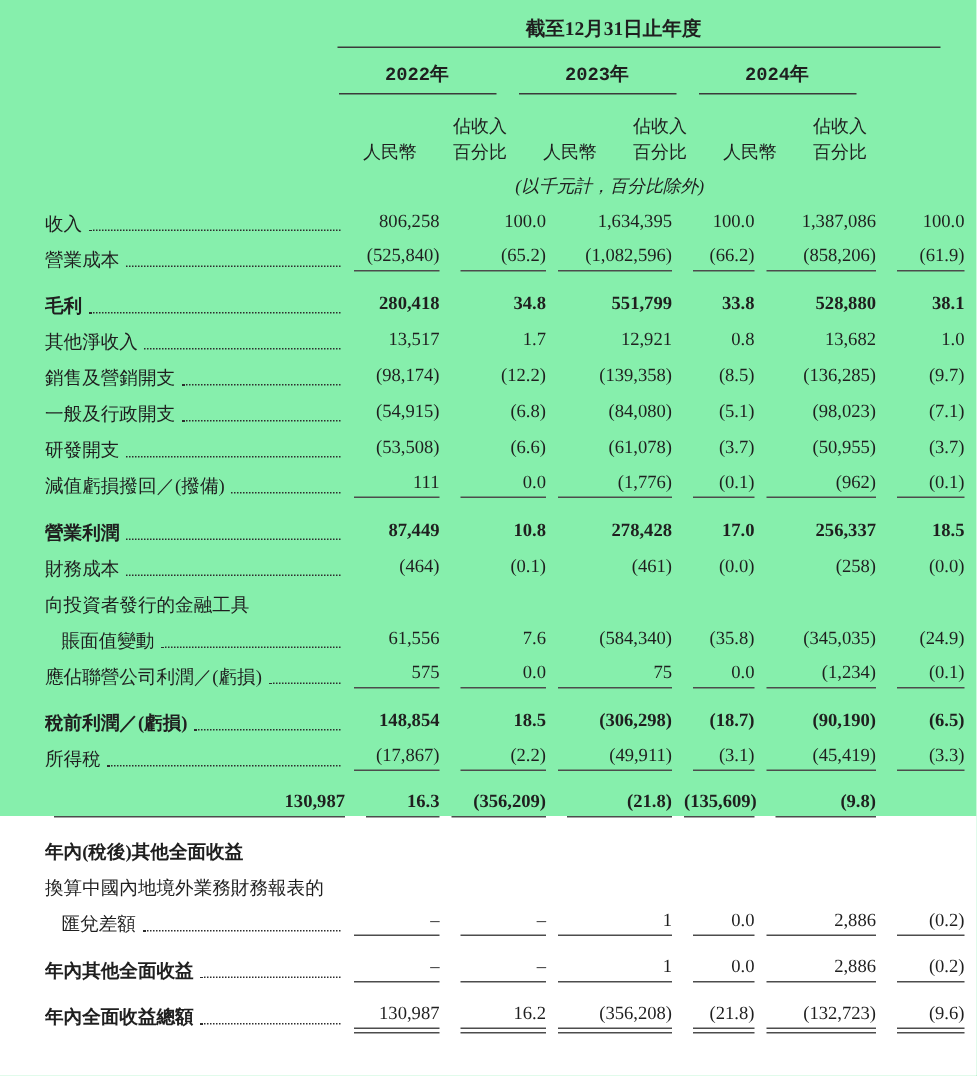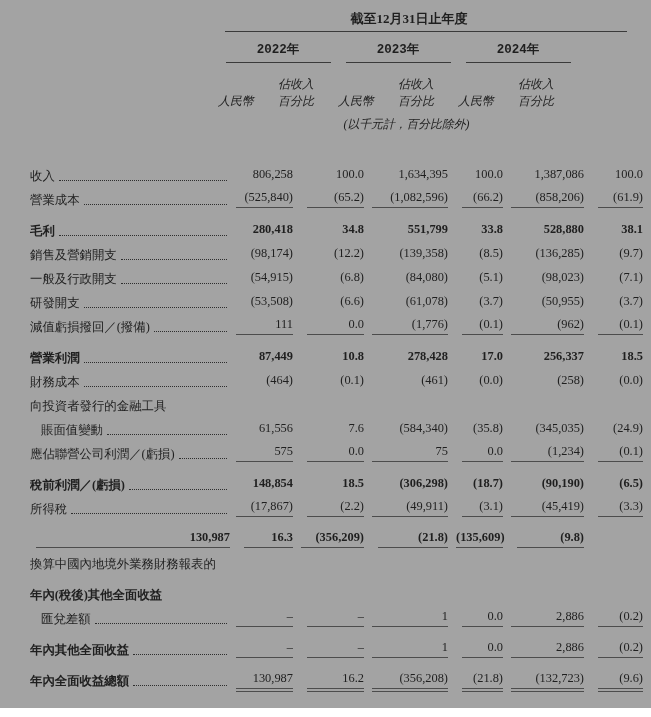--- a/index.html
+++ b/index.html
@@ -4,23 +4,23 @@
 <style>
   * { margin: 0; padding: 0; box-sizing: border-box; }
   html, body { background: #ffffff; }
   body {
     width: 651px; height: 717px;
     font-family: "Liberation Serif", "DejaVu Serif", serif;
     color: #1f1f1f;
     overflow: hidden;
   }
   .page {
-    width: 651px; height: 708px;
+    width: 651px; height: 544px;
     padding: 10px 8px 0 30px;
-    background: #a3a3a3;
+    background: #86efac;
   }
 
   
   .h-period {
     margin-left: 195px; width: 402px;
     text-align: center;
     border-bottom: 1.2px solid #3a3a3a;
     padding-bottom: 3px;
     font-weight: bold; font-size: 13px;
   }
@@ -29,31 +29,31 @@
   .h-years { margin-left: 188px; margin-top: 9px; display: flex; }
   .h-years .ygrp { width: 120px; }
   .h-years .yline {
     display: block; width: 105px; margin: 0 auto;
     text-align: center; font-weight: bold; font-size: 12.5px;
     border-bottom: 1.2px solid #3a3a3a; padding-bottom: 4px; font-family: Liberation Mono, monospace;
   }
 
   .h-sub { margin-left: 188px; margin-top: 13px; display: flex; align-items: flex-end; }
   .h-sub .scol {
-    width: 60px; text-align: left;
-    font-style: italic; font-size: 12px; line-height: 17px;
+    width: 60px; text-align: right;
+    font-size: 12px; line-height: 17px;
   }
 
   .h-note {
     margin-left: 170px; width: 413px; margin-top: 7px;
     text-align: center; font-style: italic; font-size: 11.8px;
   }
 
   
-  .tbody { margin-top: 27px; }
+  .tbody { }
   .trow {
     display: grid;
     grid-template-columns: 200px 63px 71px 84px 55px 81px 59px;
     align-items: end;
     height: 24px;
     font-size: 12.4px;
   }
   .trow.spacer { margin-top: 7px; }
 
   .lbl { display: flex; align-items: flex-end; overflow: hidden; }
@@ -192,20 +192,44 @@
         </div>
     <div class="cell c5">
           <span class="inner">528,880</span>
         </div>
     <div class="cell c6">
           <span class="inner">38.1</span>
         </div>
   </div>
       <div class="trow">
     <div class="lbl">
+      <span class="lbl-txt">其他淨收入</span>
+      <span class="leader"></span>
+    </div>
+    <div class="cell c1">
+          <span class="inner">13,517</span>
+        </div>
+    <div class="cell c2">
+          <span class="inner">1.7</span>
+        </div>
+    <div class="cell c3">
+          <span class="inner">12,921</span>
+        </div>
+    <div class="cell c4">
+          <span class="inner">0.8</span>
+        </div>
+    <div class="cell c5">
+          <span class="inner">13,682</span>
+        </div>
+    <div class="cell c6">
+          <span class="inner">1.0</span>
+        </div>
+  </div>
+      <div class="trow">
+    <div class="lbl">
       <span class="lbl-txt">銷售及營銷開支</span>
       <span class="leader"></span>
     </div>
     <div class="cell c1">
           <span class="inner">(98,174)</span>
         </div>
     <div class="cell c2">
           <span class="inner">(12.2)</span>
         </div>
     <div class="cell c3">
@@ -474,20 +498,44 @@
     <div class="cell c4">
           <span class="inner">(21.8)</span>
         </div>
     <div class="cell c5">
           <span class="inner">(135,609)</span>
         </div>
     <div class="cell c6">
           <span class="inner">(9.8)</span>
         </div>
   </div>
+      <div class="trow spacer bold-label">
+    <div class="lbl">
+      <span class="lbl-txt">年內(稅後)其他全面收益</span>
+
+    </div>
+    <div class="cell c1 empty">
+          <span class="inner"></span>
+        </div>
+    <div class="cell c2 empty">
+          <span class="inner"></span>
+        </div>
+    <div class="cell c3 empty">
+          <span class="inner"></span>
+        </div>
+    <div class="cell c4 empty">
+          <span class="inner"></span>
+        </div>
+    <div class="cell c5 empty">
+          <span class="inner"></span>
+        </div>
+    <div class="cell c6 empty">
+          <span class="inner"></span>
+        </div>
+  </div>
       <div class="trow">
     <div class="lbl">
       <span class="lbl-txt">換算中國內地境外業務財務報表的</span>
 
     </div>
     <div class="cell c1 empty">
           <span class="inner"></span>
         </div>
     <div class="cell c2 empty">
           <span class="inner"></span>
@@ -498,44 +546,20 @@
     <div class="cell c4 empty">
           <span class="inner"></span>
         </div>
     <div class="cell c5 empty">
           <span class="inner"></span>
         </div>
     <div class="cell c6 empty">
           <span class="inner"></span>
         </div>
   </div>
-      <div class="trow spacer bold-label">
-    <div class="lbl">
-      <span class="lbl-txt">年內(稅後)其他全面收益</span>
-
-    </div>
-    <div class="cell c1 empty">
-          <span class="inner"></span>
-        </div>
-    <div class="cell c2 empty">
-          <span class="inner"></span>
-        </div>
-    <div class="cell c3 empty">
-          <span class="inner"></span>
-        </div>
-    <div class="cell c4 empty">
-          <span class="inner"></span>
-        </div>
-    <div class="cell c5 empty">
-          <span class="inner"></span>
-        </div>
-    <div class="cell c6 empty">
-          <span class="inner"></span>
-        </div>
-  </div>
       <div class="trow indent u-single">
     <div class="lbl">
       <span class="lbl-txt">匯兌差額</span>
       <span class="leader"></span>
     </div>
     <div class="cell c1">
           <span class="inner">–</span>
         </div>
     <div class="cell c2">
           <span class="inner">–</span>

